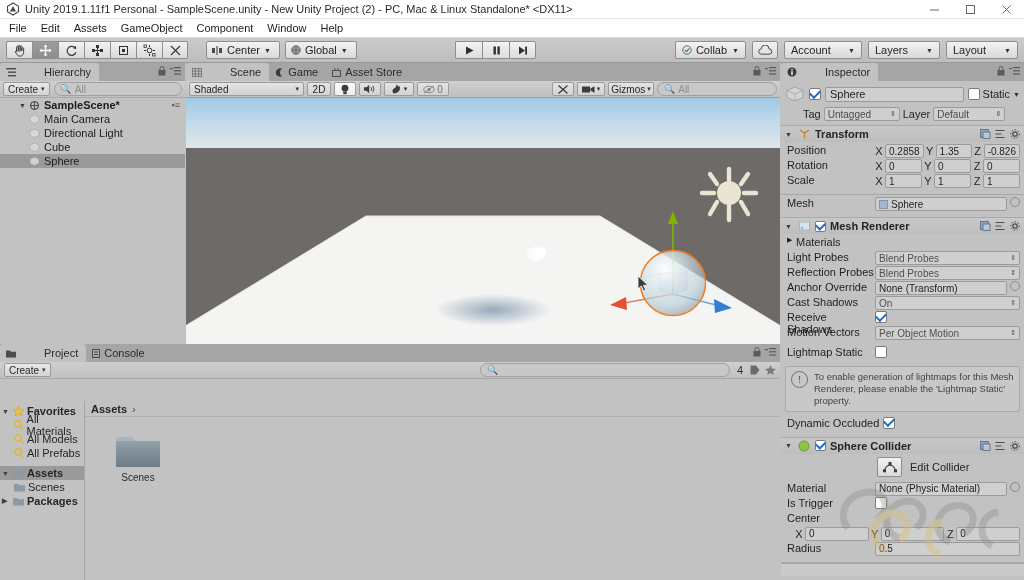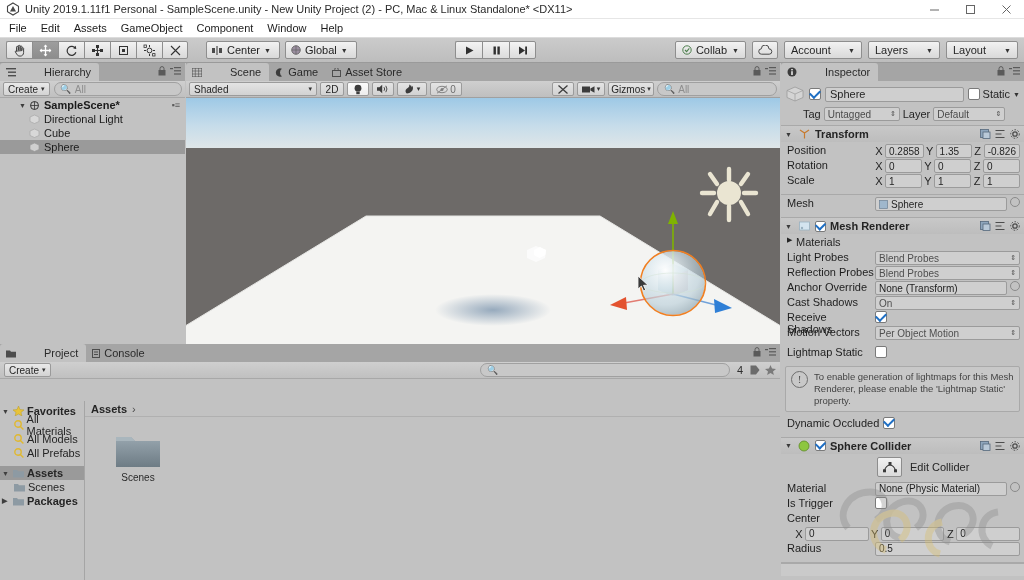--- a/index.html
+++ b/index.html
@@ -439,20 +439,29 @@
         <span class="name">SampleScene*</span>
         <span class="rowmenu">▪≡</span>
       </div>
       <div class="hrow">
         <span class="foldarrow"></span>
         <span class="goicon">
           <svg width="11" height="10" viewBox="0 0 11 10">
               <path d="M1 3l4.5-2L10 3v4.5L5.5 9.5 1 7.5z" fill="#d8d8d8" stroke="#a8a8a8" stroke-width=".7"></path>
             </svg>
         </span>
+        <span class="name">Main Camera</span>
+      </div>
+      <div class="hrow">
+        <span class="foldarrow"></span>
+        <span class="goicon">
+          <svg width="11" height="10" viewBox="0 0 11 10">
+              <path d="M1 3l4.5-2L10 3v4.5L5.5 9.5 1 7.5z" fill="#d8d8d8" stroke="#a8a8a8" stroke-width=".7"></path>
+            </svg>
+        </span>
         <span class="name">Directional Light</span>
       </div>
       <div class="hrow">
         <span class="foldarrow"></span>
         <span class="goicon">
           <svg width="11" height="10" viewBox="0 0 11 10">
               <path d="M1 3l4.5-2L10 3v4.5L5.5 9.5 1 7.5z" fill="#d8d8d8" stroke="#a8a8a8" stroke-width=".7"></path>
             </svg>
         </span>
         <span class="name">Cube</span>
@@ -499,21 +508,21 @@
         <svg width="11" height="9">
             <rect x="0" y="1" width="3" height="1.2" fill="#5a5a5a"></rect>
             <rect x="4" y="0" width="7" height="1.2" fill="#5a5a5a"></rect>
             <rect x="4" y="3.2" width="7" height="1.2" fill="#5a5a5a"></rect>
             <rect x="4" y="6.4" width="7" height="1.2" fill="#5a5a5a"></rect>
           </svg>
       </div>
     </div>
 
     <div class="sv-toolbar">
-      <div class="sv-dd" style="width:128px;">
+      <div class="sv-dd" style="width:115px;">
         <span>Shaded</span>
         <span class="caret">▾</span>
       </div>
       <div class="sv-btn" style="width:24px;">
         <span>2D</span>
       </div>
       <div class="sv-btn on" style="width:22px;">
         <svg width="10" height="11">
             <circle cx="5" cy="4.2" r="3.4" fill="#3c3c3c"></circle>
             <rect x="3.3" y="7.6" width="3.4" height="2.6" fill="#3c3c3c"></rect>

